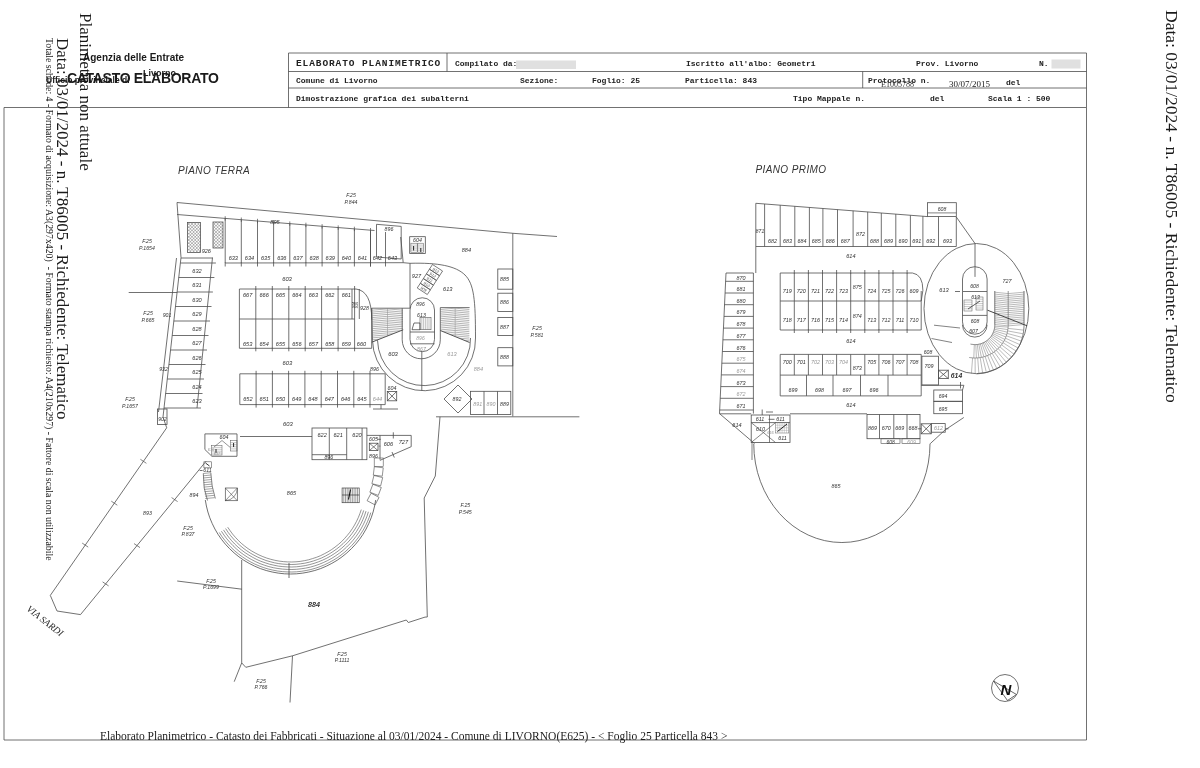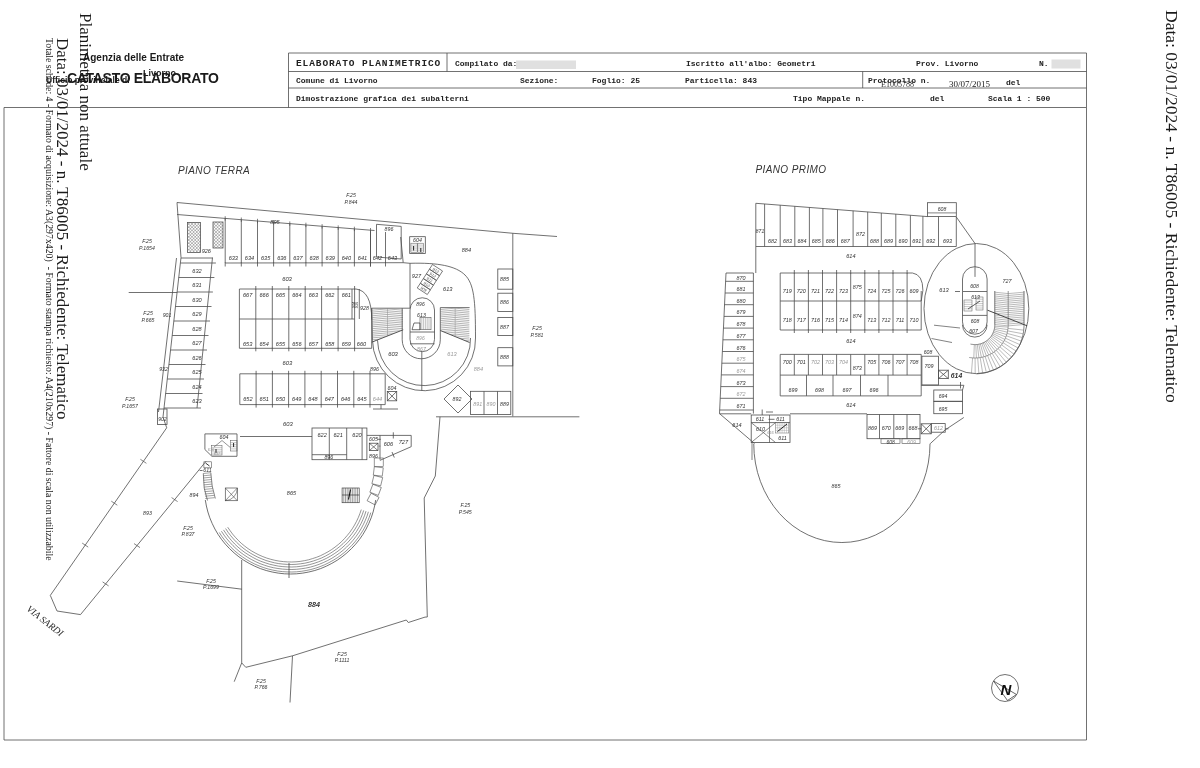--- a/index.html
+++ b/index.html
@@ -844,12 +844,13 @@
 <text x="1006.0" y="695.0" text-anchor="middle" style="font-family:&quot;Liberation Sans&quot;,sans-serif;font-size:15px;font-style:italic;font-weight:bold;" fill="#111">N</text>
 </svg></div>
 <div class="hb" style="left:83px;top:52px;font-size:10px">Agenzia delle Entrate</div>
 <div class="hb" style="left:67px;top:69.5px;font-size:14px;letter-spacing:-0.3px">CATASTO ELABORATO</div>
 <div class="hb" style="left:46px;top:75px;font-size:8.5px">Ufficio provinciale di</div>
 <div class="hb" style="left:143px;top:68px;font-size:9px">Livorno</div>
 <div class="v" style="left:94.5px;top:13px;font-size:17px">Planimetria non attuale</div>
 <div class="v" style="left:72px;top:38px;font-size:17px">Data: 03/01/2024 - n. T86005 - Richiedente: Telematico</div>
 <div class="v" style="left:55px;top:38px;font-size:9.8px">Totale schede: 4 - Formato di acquisizione: A3(297x420)&nbsp; - Formato stampa richiesto: A4(210x297) - Fattore di scala non utilizzabile</div>
 <div class="v" style="left:1181.5px;top:10px;font-size:17.5px">Data: 03/01/2024 - n. T86005 - Richiedente: Telematico</div>
+<div style="position:absolute;left:100px;top:729.5px;font-family:'Liberation Serif',serif;font-size:11.5px;color:#1a1a1a;white-space:nowrap">Elaborato Planimetrico - Catasto dei Fabbricati - Situazione al 03/01/2024 - Comune di LIVORNO(E625) - &lt; Foglio 25 Particella 843 &gt;</div>
 </div>
 </body></html>

